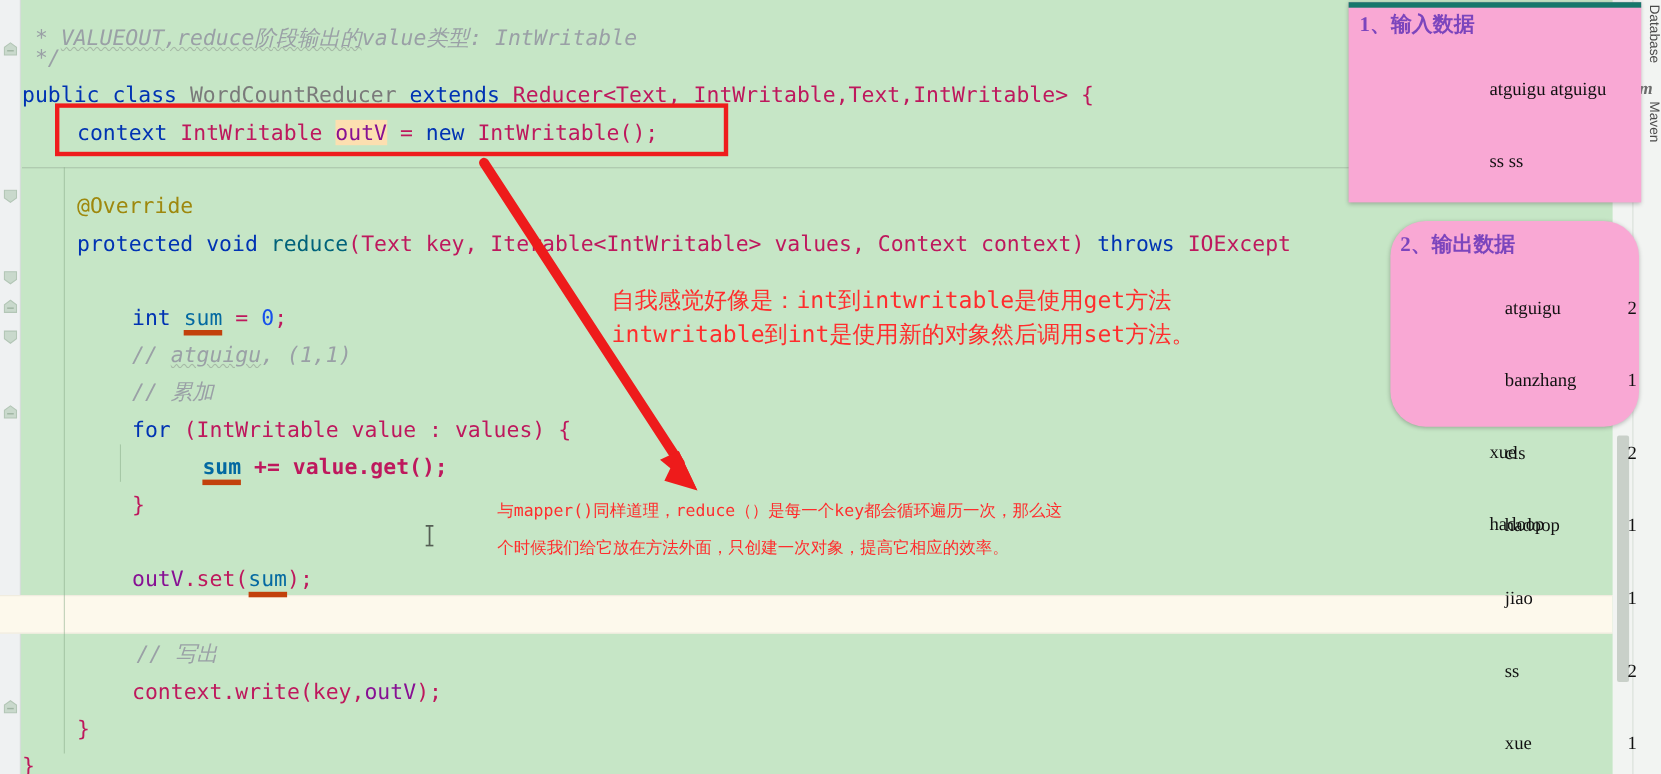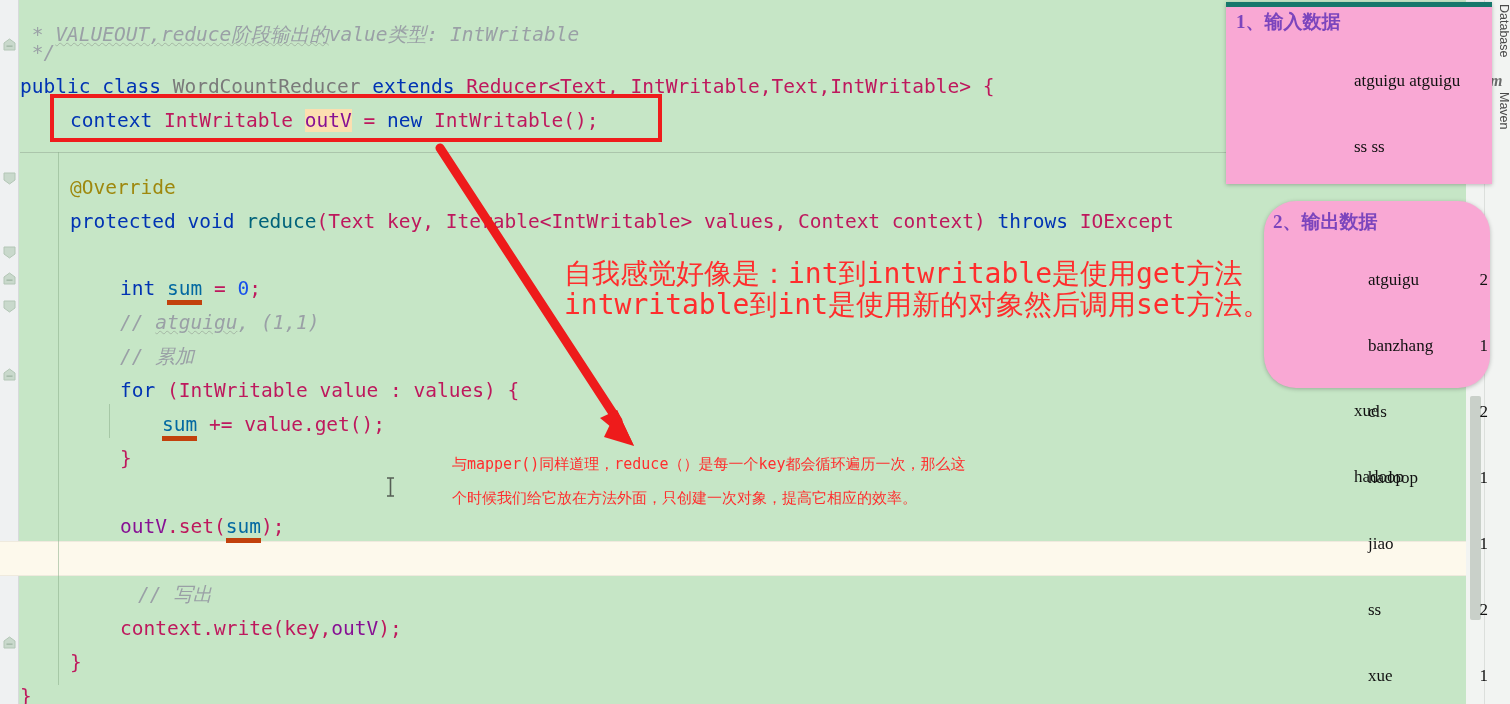--- a/index.html
+++ b/index.html
@@ -135,23 +135,22 @@
   .redtext {
     position: absolute;
     color: #ff2d2d;
     font-family: "DejaVu Sans Mono", monospace;
     white-space: pre;
     font-weight: 500;
   }
   #note1 {
     left: 556px;
     top: 258px;
-    font-size: 28px;
+    font-size: 21px;
     line-height: 31px;
-    margin-left: 8px;
   }
   #note2 {
     left: 452px;
     top: 447px;
     font-size: 15px;
     line-height: 34px;
   }
 
   
   .scroll-track {
@@ -334,27 +333,27 @@
       <div class="line" style="top:205px; left:70px;"><span class="kw">protected</span> <span class="kw">void</span> <span class="fn">reduce</span><span class="type">(Text key, Iterable&lt;IntWritable&gt; values, Context context) </span><span class="kw">throws</span><span class="type"> IOExcept</span></div>
 
       <div class="line" style="top:272px; left:120px;"><span class="kw">int</span> <span class="local">sum</span> <span class="type">=</span> <span class="num">0</span><span class="type">;</span></div>
 
       <div class="line" style="top:306px; left:120px;"><span class="cmt">// </span><span class="cmt wavy">atguigu</span><span class="cmt">, (1,1)</span></div>
 
       <div class="line" style="top:340px; left:120px;"><span class="cmt">// 累加</span></div>
 
       <div class="line" style="top:374px; left:120px;"><span class="kw">for</span> <span class="type">(IntWritable value : values) {</span></div>
 
-      <div class="line" style="top:408px; left:162px;"><span class="local">sum</span><span class="type"> += value.get();</span></div>
+      <div class="line" style="top:408px; left:184px;font-weight:bold;"><span class="local">sum</span><span class="type"> += value.get();</span></div>
 
       <div class="line" style="top:442px; left:120px;"><span class="type">}</span></div>
 
       <div class="line" style="top:510px; left:120px;"><span class="field">outV</span><span class="type">.set(</span><span class="local">sum</span><span class="type">);</span></div>
 
-      <div class="line" style="top:578px; left:138px;"><span class="cmt">// 写出</span></div>
+      <div class="line" style="top:578px; left:124px;"><span class="cmt">// 写出</span></div>
 
       <div class="line" style="top:612px; left:120px;"><span class="type">context.write(key,</span><span class="field">outV</span><span class="type">);</span></div>
 
       <div class="line" style="top:646px; left:70px;"><span class="type">}</span></div>
 
       <div class="line" style="top:680px; left:20px;"><span class="type">}</span></div>
     </div>
 
     <div class="ibeam">
       <svg width="9" height="20" viewBox="0 0 9 20">

